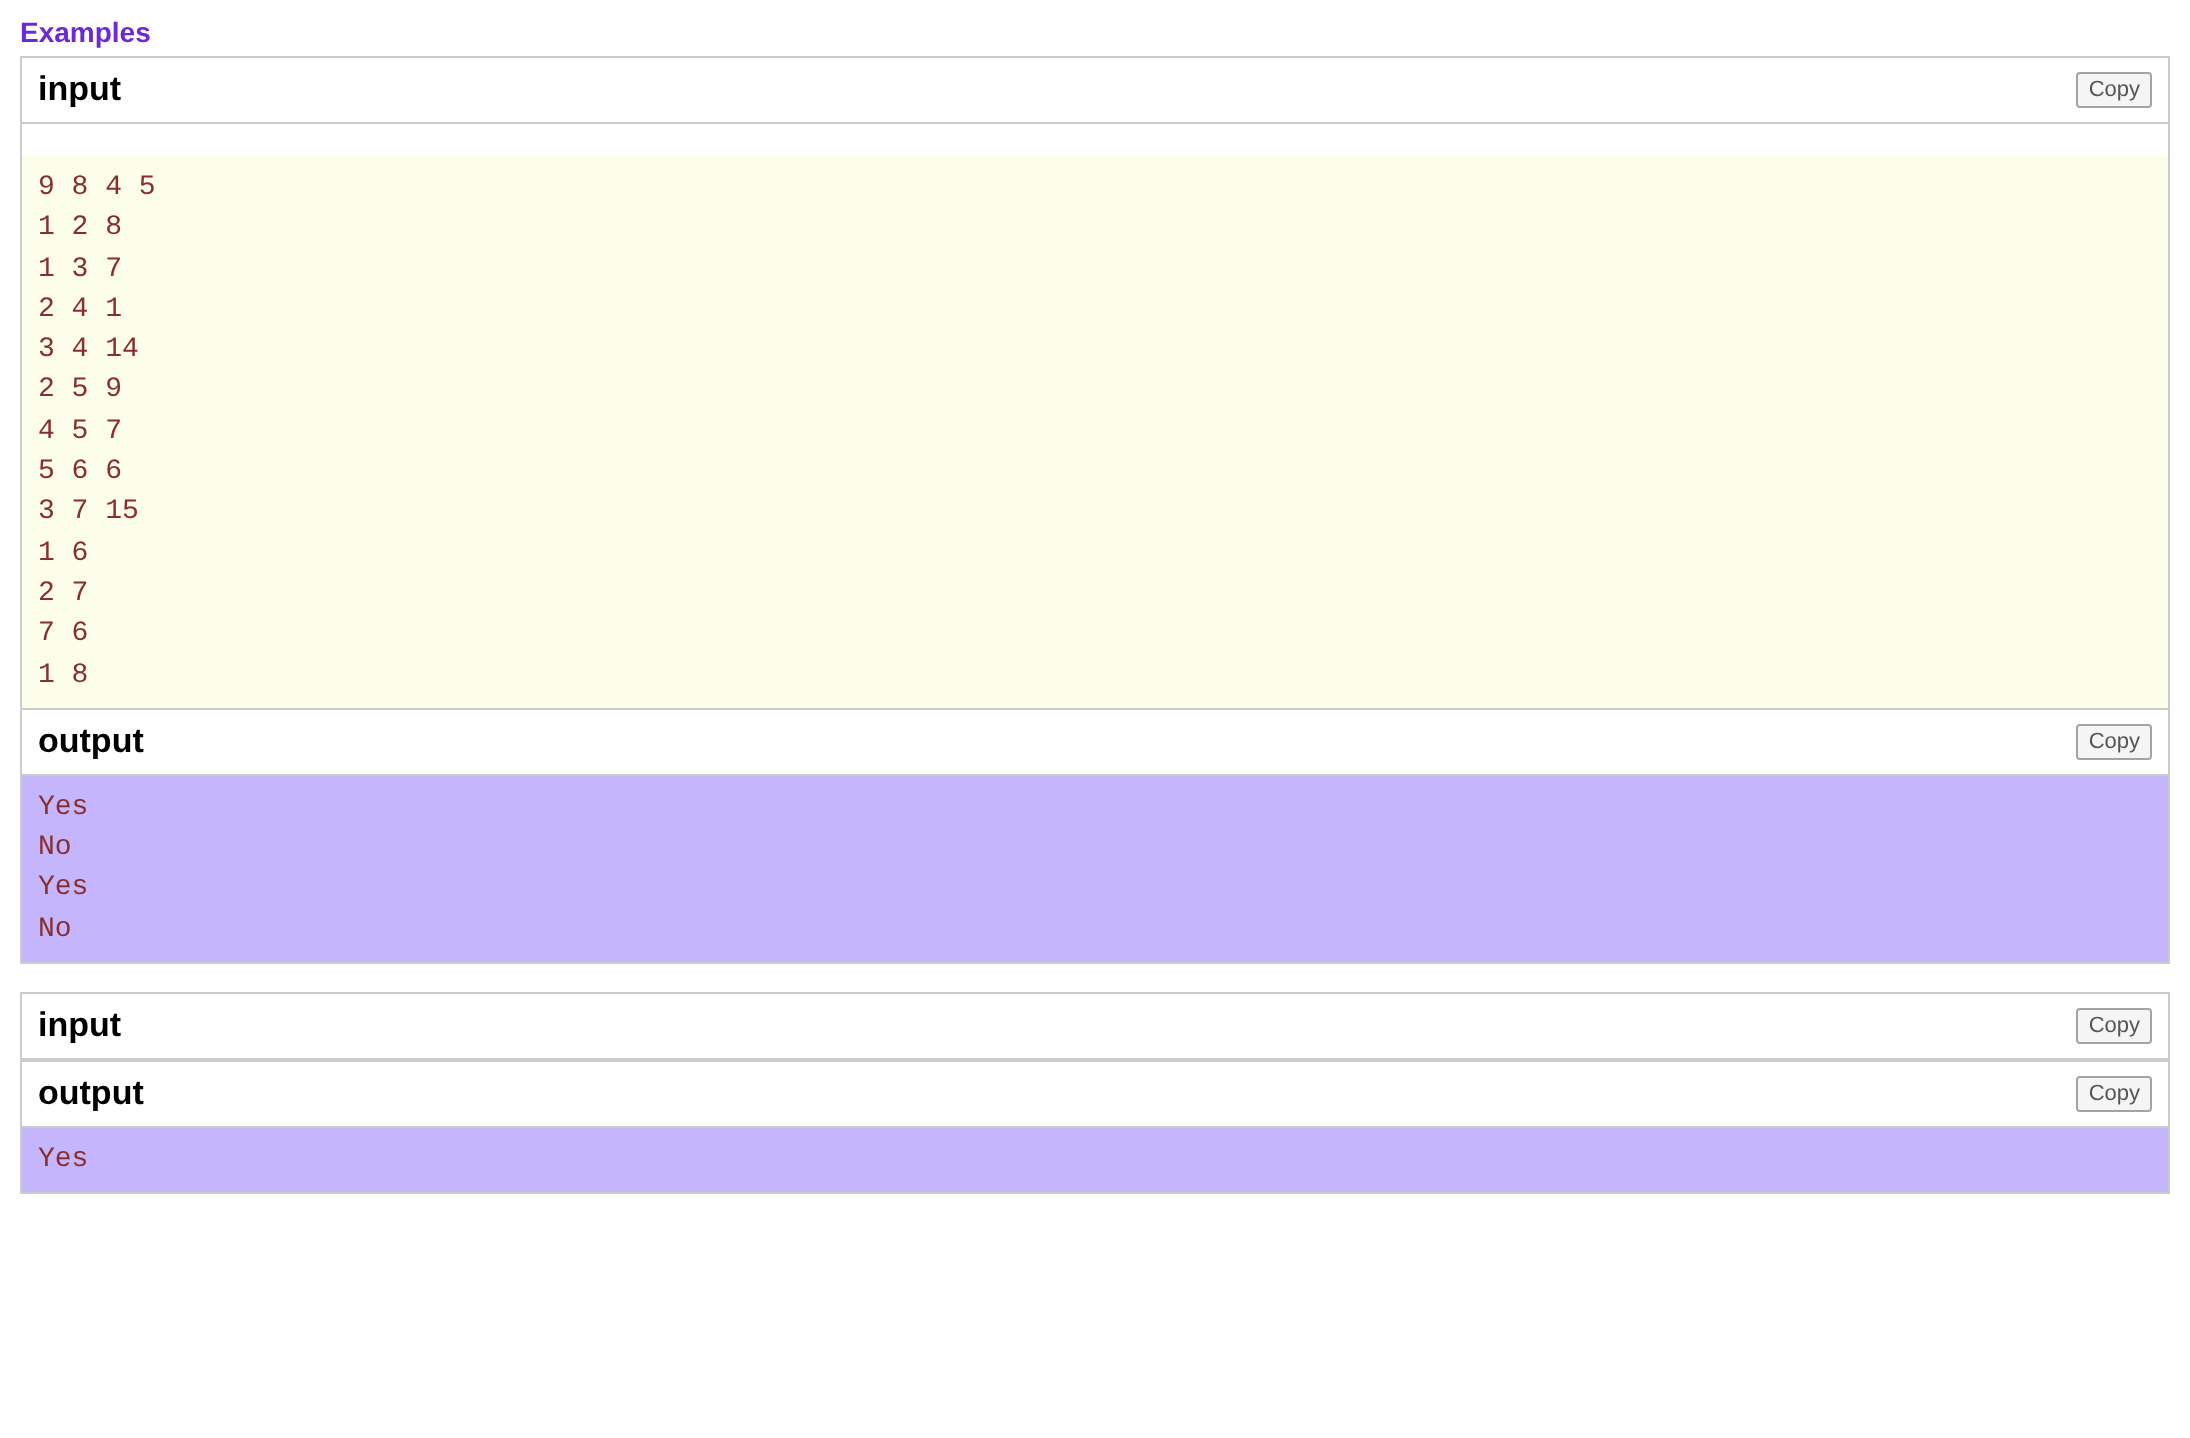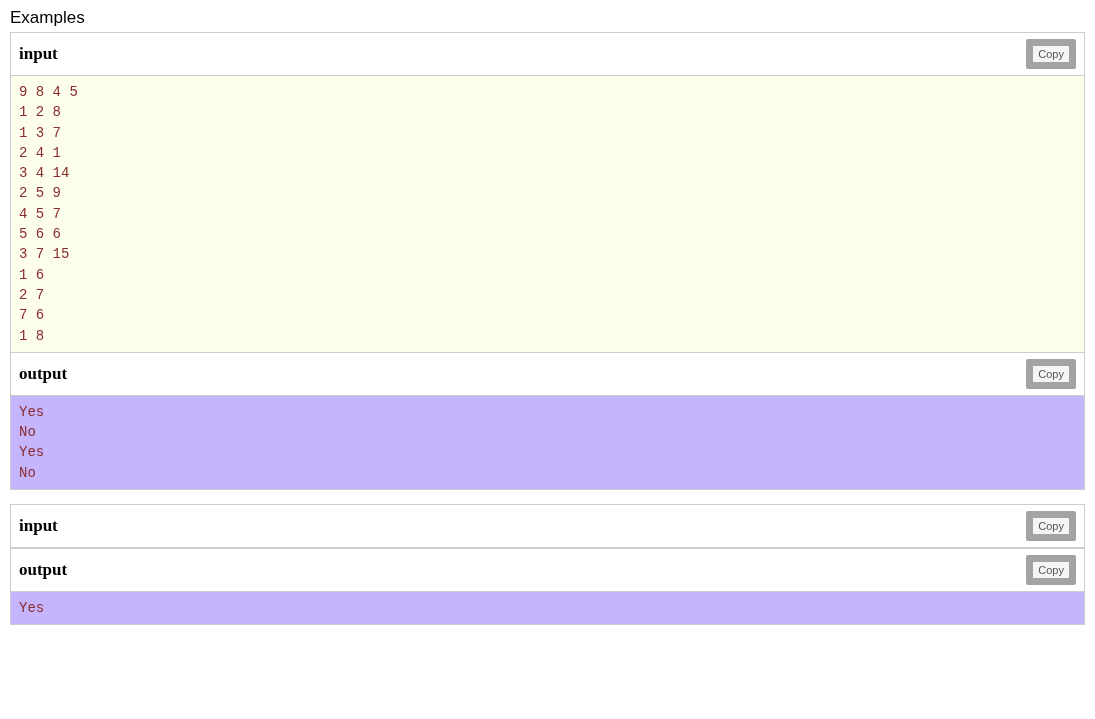--- a/index.html
+++ b/index.html
@@ -7,23 +7,23 @@
       padding: 0;
       box-sizing: border-box;
     }
     body {
       font-family: Verdana, Arial, sans-serif;
       background: #ffffff;
       padding: 8px 10px;
       position: relative;
     }
     .section-title {
-      font-weight: normal;
-      font-size: 17px;
-      color: #000000;
+      font-weight: bold;
+      font-size: 14px;
+      color: #6d28d9;
       margin-bottom: 4px;
     }
     .example-block {
       border: 1px solid #ccc;
       margin-bottom: 14px;
     }
     .example-block:last-of-type {
       margin-bottom: 4px;
     }
     .io-section {
@@ -34,45 +34,46 @@
     }
     .io-header {
       display: flex;
       justify-content: space-between;
       align-items: center;
       padding: 6px 8px;
       background: #fff;
       border-bottom: 1px solid #ccc;
     }
     .io-header-title {
-      font-family: Liberation Serif, serif;
+      font-family: Liberation Sans, sans-serif;
       font-weight: bold;
       font-size: 17px;
       color: #000;
     }
     .copy-btn {
       font-family: Verdana, Arial, sans-serif;
       font-size: 11px;
       color: #555;
       background: #f5f5f5;
-      border: 7px solid #a3a3a3;
+      border: 1px solid #a3a3a3;
       padding: 2px 5px;
       border-radius: 2px;
       cursor: pointer;
     }
     .io-content {
       font-family: Consolas, "Courier New", monospace;
       font-size: 14px;
       color: #892d2d;
       padding: 6px 8px;
       white-space: pre;
       line-height: 1.45;
     }
     .io-content.highlighted {
       background: #fdfdeb;
+      margin-top: 16px;
     }
     .io-content.grey {
       background: #c4b5fd;
     }
     .io-content.darker-grey {
       background: #e3e3e3;
     }
   </style>
 </head>
 <body>

